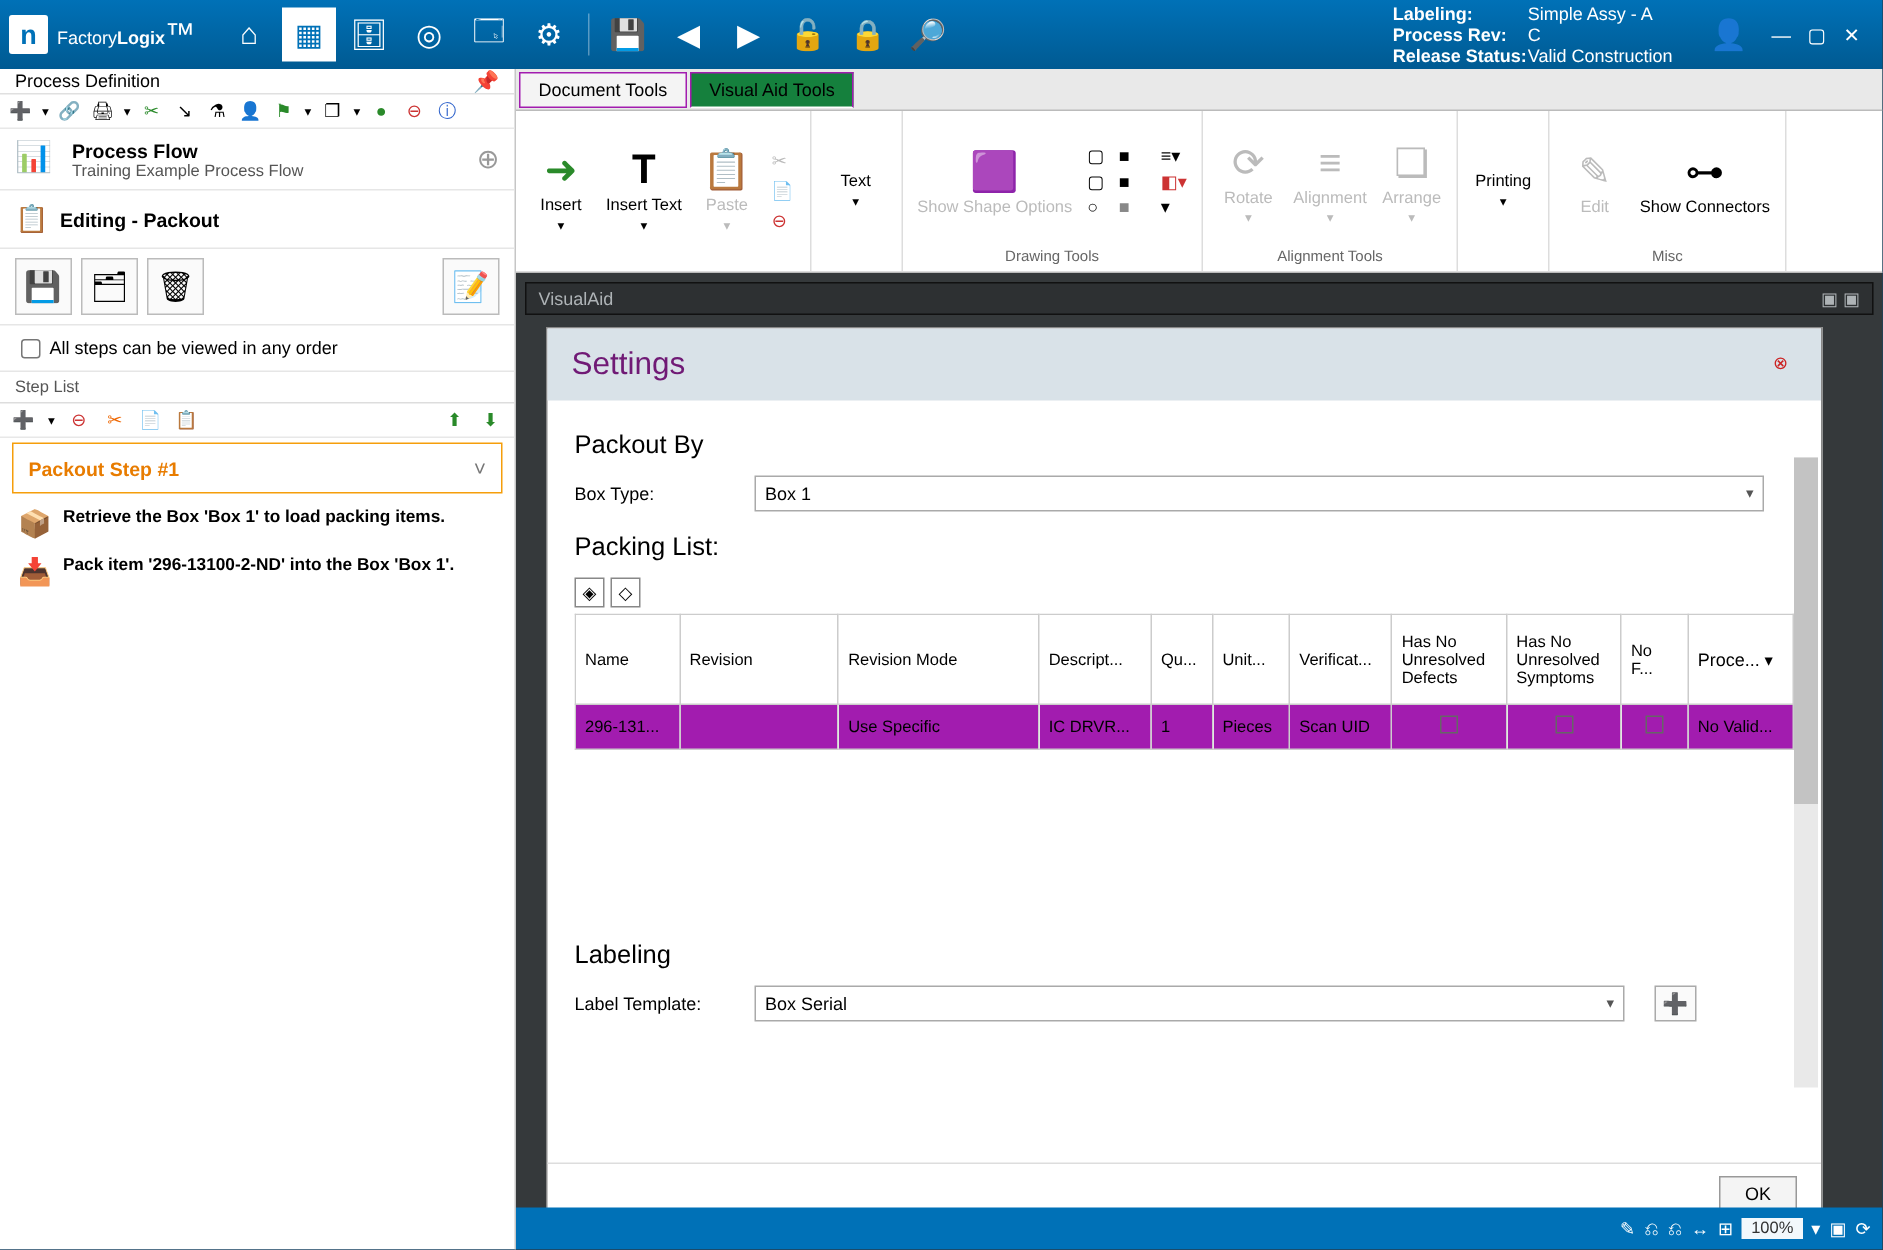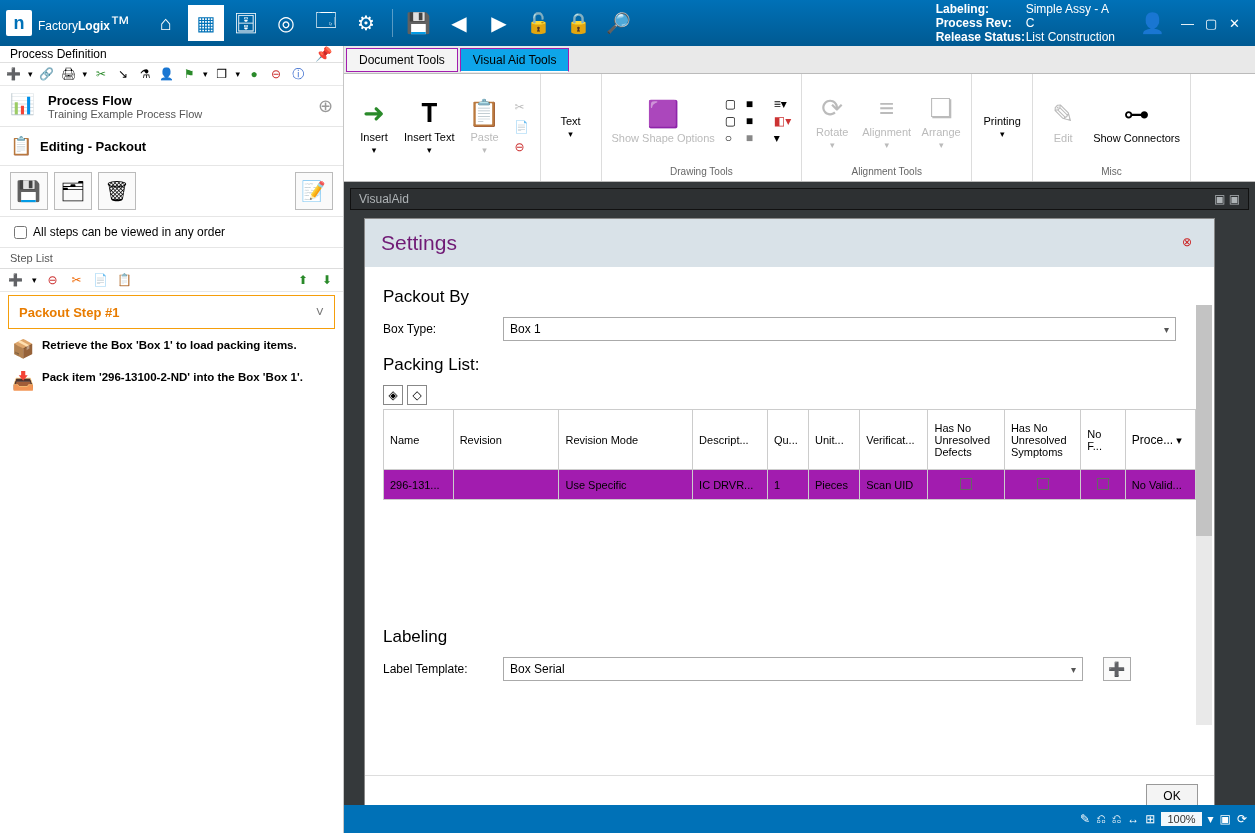--- a/index.html
+++ b/index.html
@@ -38,21 +38,21 @@
 .steplist-tb{padding:3px 8px;display:flex;gap:8px;align-items:center;border-bottom:1px solid #e8e8e8}
 .step-sel{margin:3px 8px;border:1px solid #f59e0b;padding:8px 10px;display:flex;align-items:center;justify-content:space-between}
 .step-sel .n{color:#e87c00;font-weight:600;font-size:13px}
 .chev{color:#777;font-size:14px}
 .step-item{padding:6px 12px;display:flex;gap:10px;align-items:flex-start}
 .si-ico{width:20px;height:20px;font-size:18px;flex-shrink:0}
 .si-txt{font-weight:600;font-size:11.5px;line-height:15px}
 .right{flex:1;background:#3a3f42;display:flex;flex-direction:column;position:relative}
 .rtabs{background:#e9e9e9;height:28px;display:flex;border-bottom:1px solid #bbb}
 .rtab{padding:4px 12px;border:1px solid #a21caf;background:#f4f4f4;margin-top:2px;margin-left:2px;cursor:pointer;height:24px}
-.rtab.active{background:#0ea5e9;border-bottom:1px solid #fff}
+.rtab.active{background:#15803d;border-bottom:1px solid #fff}
 .ribbon{background:#fff;border-bottom:1px solid #bbb;display:flex;height:108px}
 .rgrp{border-right:1px solid #ddd;padding:4px 10px;display:flex;flex-direction:column;align-items:center;justify-content:space-between}
 .rgrp .lbl{font-size:10px;color:#666;text-align:center;margin-top:2px}
 .rg-items{display:flex;gap:10px;align-items:center;flex:1}
 .rbtn{display:flex;flex-direction:column;align-items:center;gap:2px;cursor:pointer;min-width:40px}
 .rbtn .ico{font-size:26px}
 .rbtn .cap{font-size:11px;text-align:center;white-space:nowrap}
 .disabled{color:#bbb}
 .workarea{flex:1;background:#35393b;position:relative;padding:6px}
 .va-bar{position:absolute;top:6px;left:6px;right:6px;height:22px;background:#2d3032;color:#aeb3b6;padding:2px 8px;border:1px solid #111;font-size:11px;display:flex;align-items:center;justify-content:space-between}
@@ -104,21 +104,21 @@
     <div class="ti">💾</div>
     <div class="ti">◀</div>
     <div class="ti">▶</div>
     <div class="ti">🔓</div>
     <div class="ti">🔒</div>
     <div class="ti">🔎</div>
   </div>
   <div class="asm-info">
     <div><span class="lbl">Labeling:</span><span>Simple Assy - A</span></div>
     <div><span class="lbl">Process Rev:</span><span>C</span></div>
-    <div><span class="lbl">Release Status:</span><span>List Construction</span></div>
+    <div><span class="lbl">Release Status:</span><span>Valid Construction</span></div>
   </div>
   <div class="win-ctrl">
     <span class="ti">👤</span>
     <span class="wc">—</span>
     <span class="wc">▢</span>
     <span class="wc">✕</span>
   </div>
 </div>
 
 <div class="main">

